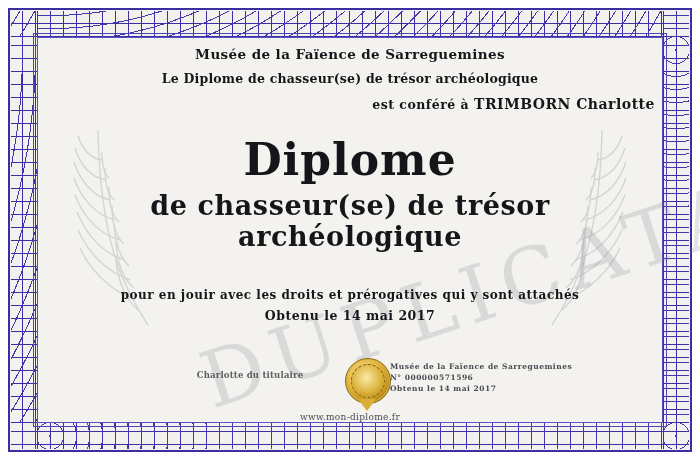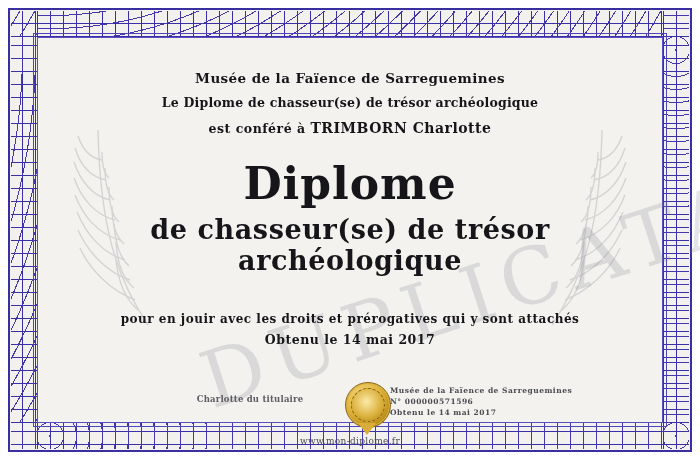--- a/index.html
+++ b/index.html
@@ -90,41 +90,40 @@
 
   
   .content {
     position: absolute;
     left: 45px;
     top: 40px;
     width: 610px;
     height: 380px;
     text-align: center;
     color: #16161a;
-    margin-top: 24px;
   }
   .gothic {
     font-family: "DejaVu Serif", serif;
     font-weight: bold;
     letter-spacing: 0.5px;
   }
   .org {
     margin-top: 6px;
     font-size: 13.5px;
     font-weight: bold;
     letter-spacing: 0.4px;
   }
   .line {
     margin-top: 9px;
     font-size: 12.5px;
     letter-spacing: 0.2px;
   }
   .line.small { font-size: 12px; }
   .site { font-size: 12.5px; }
-  .confer { margin-top: 10px; font-size: 12.5px; }
+  .confer { margin-top: 10px; font-size: 12.5px; text-align: right; }
   .holder {
     font-weight: bold;
     font-size: 14px;
     letter-spacing: 0.5px;
   }
   .title-main {
     margin-top: 24px;
     font-size: 44px;
     font-weight: bold;
     letter-spacing: 1px;

